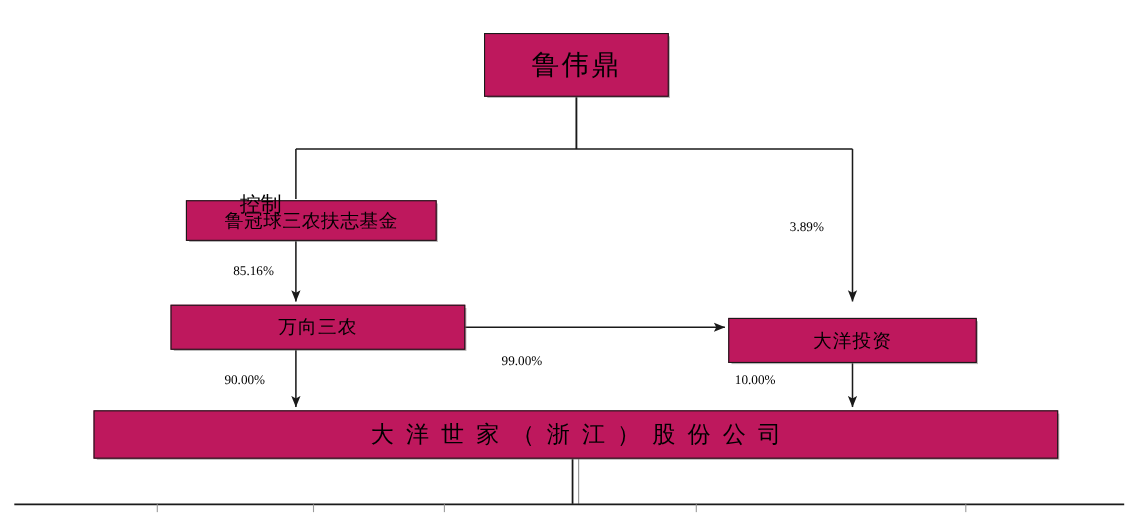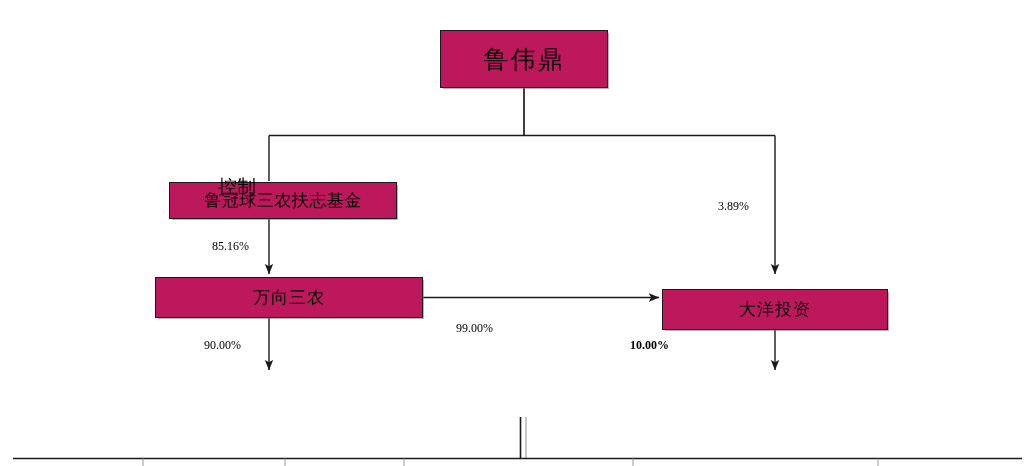--- a/index.html
+++ b/index.html
@@ -144,26 +144,29 @@
   </div>
 
   <div class="node" id="node-wanxiang">
     <span class="node-label">万向三农</span>
   </div>
 
   <div class="node" id="node-dayangtouzi">
     <span class="node-label">大洋投资</span>
   </div>
 
+  <div class="node" id="node-dayangshijia">
+    <span class="node-label">大洋世家（浙江）股份公司</span>
+  </div>
 
   <span class="edge-label cn" style="left:218px; top:134px;">控制</span>
 
   <span class="edge-label" style="left:212px; top:240px;">85.16%</span>
 
   <span class="edge-label" style="left:718px; top:200px;">3.89%</span>
 
   <span class="edge-label" style="left:456px; top:274px;margin-top:48px;">99.00%</span>
 
   <span class="edge-label" style="left:204px; top:339px;">90.00%</span>
 
-  <span class="edge-label" style="left:630px; top:339px;font-weight:bold;">10.00%</span>
+  <span class="edge-label" style="left:668px; top:339px;">10.00%</span>
 
 </div>
 
 </body></html>

